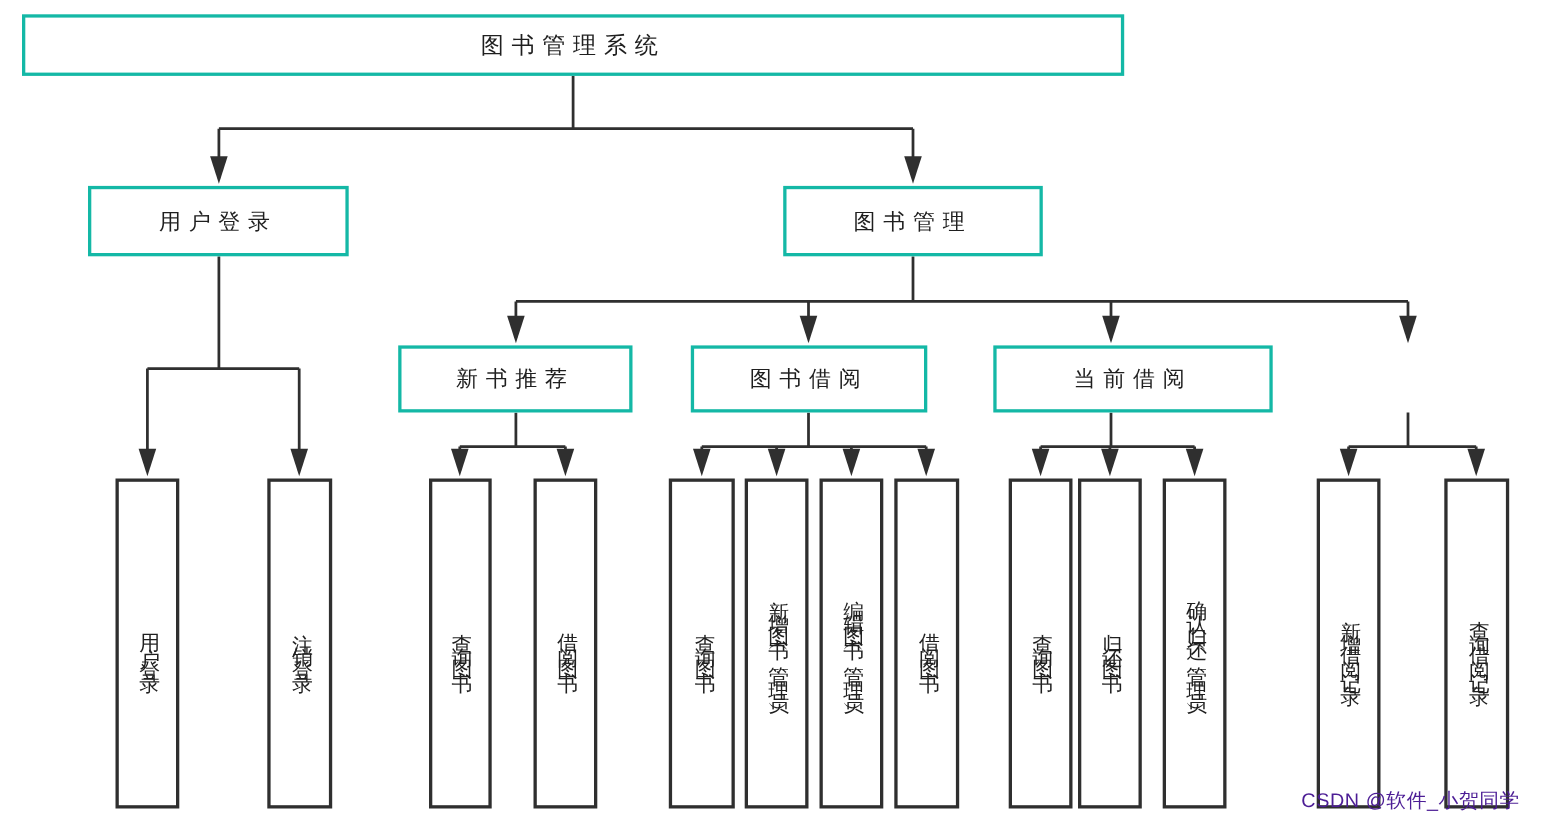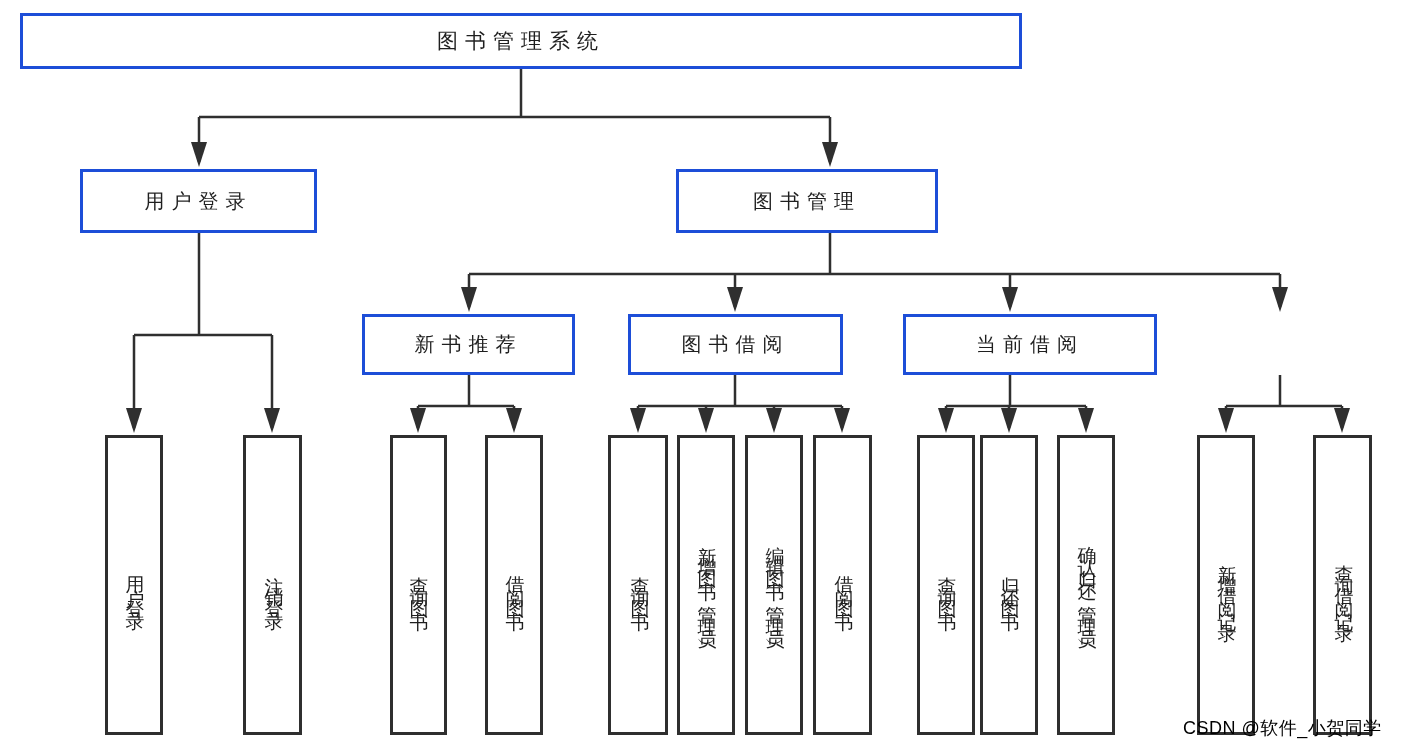--- a/index.html
+++ b/index.html
@@ -12,21 +12,21 @@
     overflow: hidden;
   }
   #connectors {
     position: absolute;
     left: 0; top: 0;
     width: 1405px; height: 747px;
   }
   .node {
     position: absolute;
     box-sizing: border-box;
-    border: 3px solid #1d4ed8;
+    border: 3px solid #14b8a6;
     background: #ffffff;
     display: flex;
     align-items: center;
     justify-content: center;
     color: #1f1f1f;
     font-size: 20px;
     letter-spacing: 7px;
     white-space: nowrap;
   }
   .node.root { font-size: 21px; }
@@ -45,21 +45,21 @@
     letter-spacing: 12px;
     line-height: 50px;
   }
   #watermark {
     position: absolute;
     left: 1183px;
     top: 716px;
     width: 222px;
     font-size: 18px;
     letter-spacing: 0.5px;
-    color: #000000;
+    color: #4c1d95;
     white-space: nowrap;
     z-index: 5;
   }
 </style>
 </head>
 <body>
 
 <div id="canvas">
 
   <svg id="connectors" viewBox="0 0 1405 747" xmlns="http://www.w3.org/2000/svg">
@@ -98,21 +98,21 @@
       <polygon points="1001,408 1017,408 1009,433"></polygon>
       <polygon points="1078,408 1094,408 1086,433"></polygon>
       <polygon points="1218,408 1234,408 1226,433"></polygon>
       <polygon points="1334,408 1350,408 1342,433"></polygon>
     </g>
   </svg>
 
   <div class="node root" style="left:20px; top:13px; width:1002px; height:56px">图书管理系统</div>
 
   <div class="node" style="left:80px; top:169px; width:237px; height:64px">用户登录</div>
-  <div class="node" style="left:676px; top:169px; width:262px; height:64px">图书管理</div>
+  <div class="node" style="left:712px; top:169px; width:236px; height:64px">图书管理</div>
 
   <div class="node" style="left:362px; top:314px; width:213px; height:61px">新书推荐</div>
   <div class="node" style="left:628px; top:314px; width:215px; height:61px">图书借阅</div>
   <div class="node" style="left:903px; top:314px; width:254px; height:61px">当前借阅</div>
 
   <div class="leaf" style="left:105px; width:58px">用户登录</div>
   <div class="leaf" style="left:243px; width:59px">注销登录</div>
 
   <div class="leaf" style="left:390px; width:57px">查询图书</div>
   <div class="leaf" style="left:485px; width:58px">借阅图书</div>

